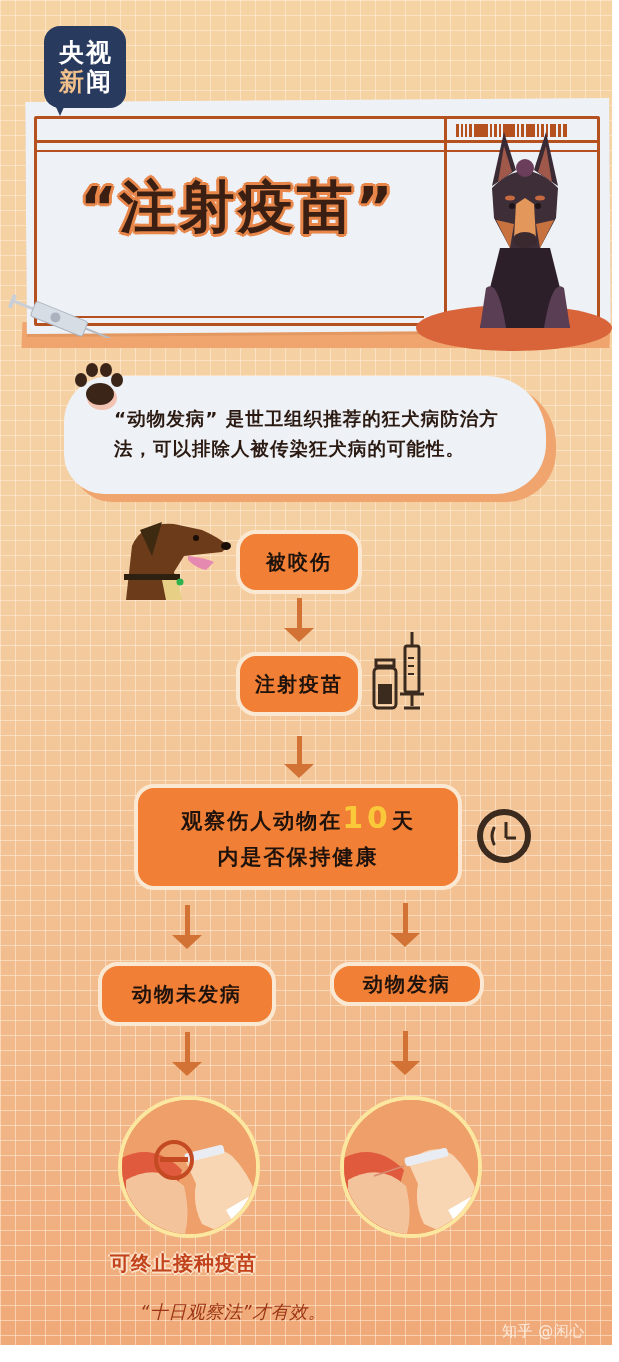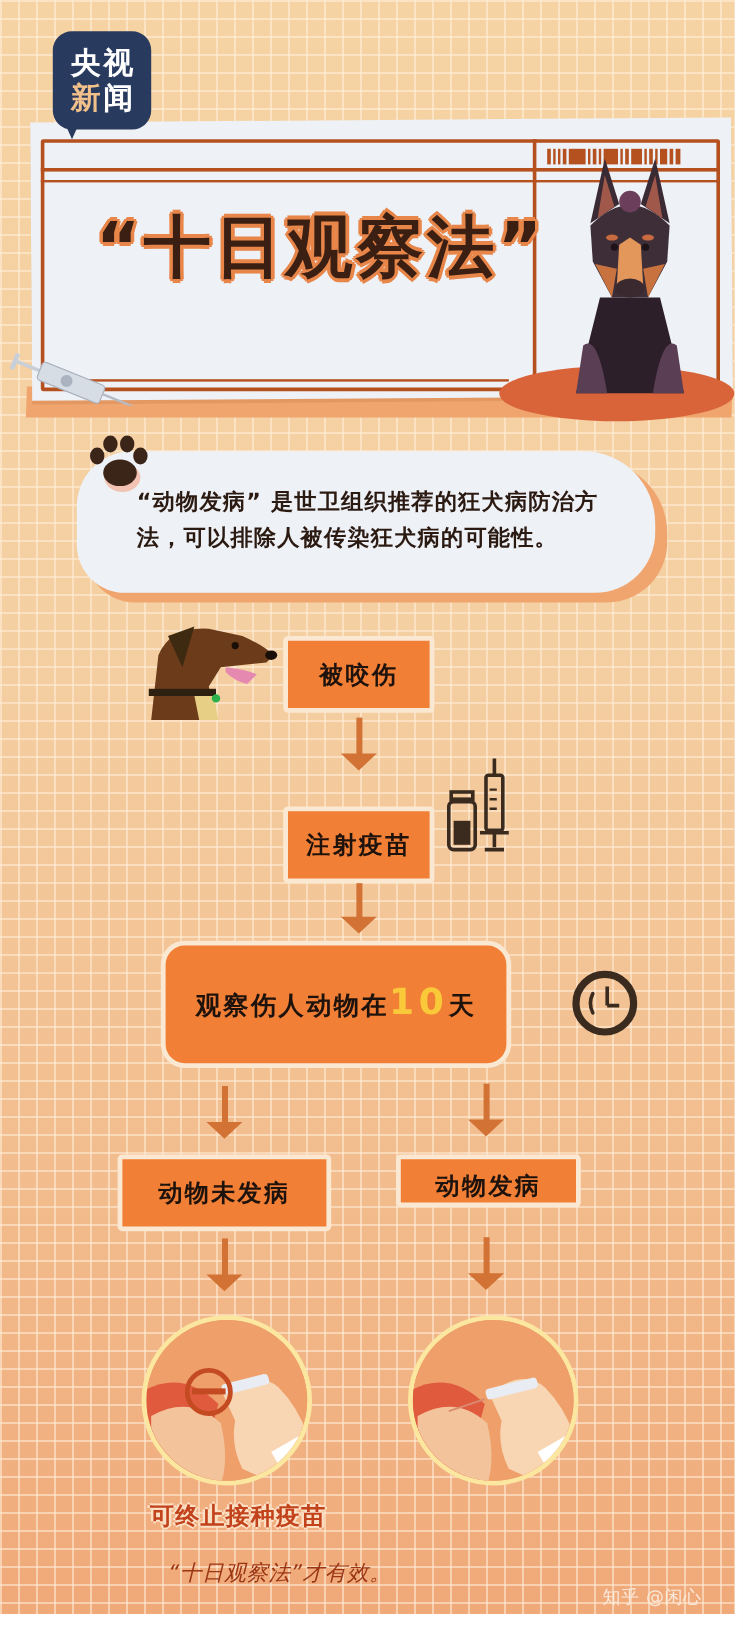--- a/index.html
+++ b/index.html
@@ -81,33 +81,33 @@
   }
   .bubble-text {
     position: absolute; left: 114px; top: 404px; width: 400px;
     font-size: 18.5px; font-weight: bold; color: #2b1a12; line-height: 30px; letter-spacing: 1px;
   }
   .paw { position: absolute; left: 72px; top: 360px; }
 
   
   .box {
     position: absolute; background: #f17f36; border: 4px solid #fbe8d2;
-    border-radius: 4px; display: flex; align-items: center; justify-content: center;
+    border-radius: 20px; display: flex; align-items: center; justify-content: center;
     color: #1e120c; font-weight: bold; font-size: 20px; letter-spacing: 2px;
   }
   .arrow { position: absolute; width: 30px; }
   .arrow .shaft { position: absolute; left: 13px; top: 0; width: 5px; background: #d27235; }
   .arrow .head {
     position: absolute; left: 0; width: 0; height: 0;
     border-left: 15px solid transparent; border-right: 15px solid transparent;
     border-top: 14px solid #d27235;
   }
 
   .observe-box {
-    position: absolute; left: 134px; top: 784px; width: 292px; height: 106px;
+    position: absolute; left: 134px; top: 784px; width: 328px; height: 106px;
     background: #f17f36; border: 4px solid #fbe8d2; border-radius: 20px;
     color: #1e120c; font-weight: bold; font-size: 21px; letter-spacing: 2px;
     display: flex; flex-direction: column; align-items: center; justify-content: center; line-height: 36px;
   }
   .observe-box .hl { color: #f9c93a; font-size: 30px; letter-spacing: 4px; }
 
   .circle-img {
     position: absolute; width: 142px; height: 142px; border-radius: 50%;
     border: 4px solid #fbe7a0; background: #ee9f6a; overflow: hidden;
   }
@@ -163,21 +163,21 @@
       <i style="width:3px"></i>
       <i style="width:9px"></i>
     <i style="width:2px"></i>
       <i style="width:3px"></i>
       <i style="width:2px"></i>
       <i style="width:6px"></i>
     <i style="width:3px"></i>
       <i style="width:4px"></i>
   </div>
 
-  <div class="title-text">“十日观察法”</div>
+  <div class="title-text">“注射疫苗”</div>
 
   <div class="dog-base"></div>
 
   <svg class="dobermann" width="110" height="200" viewBox="0 0 110 200">
     <polygon points="22,58 34,4 46,42" fill="#3a2a34"></polygon>
     <polygon points="28,54 34,18 42,44" fill="#a0584a"></polygon>
     <polygon points="64,42 76,4 88,58" fill="#3a2a34"></polygon>
     <polygon points="68,44 76,18 82,54" fill="#a0584a"></polygon>
     <path d="M22,60 Q55,26 88,60 L86,90 L70,120 L40,120 L24,90 Z" fill="#3e2e38"></path>
     <circle cx="55" cy="40" r="9" fill="#6b3e5c"></circle>
@@ -228,21 +228,21 @@
   </svg>
   <div class="box" style="left:236px;top:530px;width:126px;height:64px;">
     <span>被咬伤</span>
   </div>
 
   <div class="arrow" style="left:284px;top:598px;height:46px;">
     <div class="shaft" style="height:34px;"></div>
       <div class="head" style="top:30px;"></div>
   </div>
 
-  <div class="box" style="left:236px;top:652px;width:126px;height:64px;margin-top:20px;">
+  <div class="box" style="left:236px;top:652px;width:126px;height:64px;">
     <span>注射疫苗</span>
   </div>
   <svg style="position:absolute;left:372px;top:630px;" width="56" height="82" viewBox="0 0 56 82">
     <rect x="4" y="30" width="18" height="6" fill="none" stroke="#3b2a1e" stroke-width="3"></rect>
     <rect x="2" y="38" width="22" height="40" rx="4" fill="none" stroke="#3b2a1e" stroke-width="3"></rect>
     <rect x="6" y="54" width="14" height="20" fill="#3b2a1e"></rect>
     <line x1="40" y1="2" x2="40" y2="16" stroke="#3b2a1e" stroke-width="3"></line>
     <rect x="33" y="16" width="14" height="46" rx="2" fill="none" stroke="#3b2a1e" stroke-width="3"></rect>
     <line x1="36" y1="28" x2="42" y2="28" stroke="#3b2a1e" stroke-width="2"></line>
     <line x1="36" y1="36" x2="42" y2="36" stroke="#3b2a1e" stroke-width="2"></line>
@@ -254,41 +254,42 @@
 
   <div class="arrow" style="left:284px;top:736px;height:44px;">
     <div class="shaft" style="height:32px;"></div>
       <div class="head" style="top:28px;"></div>
   </div>
 
   <div class="observe-box">
     <div>
       <span>观察伤人动物在</span><span class="hl">10</span><span>天</span>
     </div>
+    <div>内是否保持健康</div>
   </div>
   <svg style="position:absolute;left:476px;top:808px;" width="56" height="56" viewBox="0 0 56 56">
     <circle cx="28" cy="28" r="24" fill="none" stroke="#3b2a1e" stroke-width="6"></circle>
     <path d="M18,20 Q14,28 18,36" fill="none" stroke="#3b2a1e" stroke-width="3" stroke-linecap="round"></path>
     <line x1="30" y1="14" x2="30" y2="30" stroke="#3b2a1e" stroke-width="3"></line>
     <line x1="30" y1="30" x2="40" y2="30" stroke="#3b2a1e" stroke-width="3"></line>
   </svg>
 
   <div class="arrow" style="left:172px;top:905px;height:46px;">
     <div class="shaft" style="height:34px;"></div>
       <div class="head" style="top:30px;"></div>
   </div>
   <div class="arrow" style="left:390px;top:903px;height:46px;">
     <div class="shaft" style="height:34px;"></div>
       <div class="head" style="top:30px;"></div>
   </div>
 
   <div class="box" style="left:98px;top:962px;width:178px;height:64px;">
     <span>动物未发病</span>
   </div>
-  <div class="box" style="left:330px;top:962px;width:154px;height:44px;align-items:flex-end;">
+  <div class="box" style="left:330px;top:962px;width:154px;height:44px;">
     <span>动物发病</span>
   </div>
 
   <div class="arrow" style="left:172px;top:1032px;height:46px;">
     <div class="shaft" style="height:34px;"></div>
       <div class="head" style="top:30px;"></div>
   </div>
   <div class="arrow" style="left:390px;top:1031px;height:46px;">
     <div class="shaft" style="height:34px;"></div>
       <div class="head" style="top:30px;"></div>
@@ -311,19 +312,19 @@
       <rect width="142" height="142" fill="#ee9f6a"></rect>
       <path d="M-4,60 Q30,40 60,70 L40,142 L-4,142 Z" fill="#e05a3e"></path>
       <path d="M4,80 Q36,62 62,86 Q70,120 60,142 L4,142 Z" fill="#f3c49c"></path>
       <path d="M64,62 Q90,40 110,56 Q130,76 138,108 L120,142 L80,124 Q70,104 74,84 Z" fill="#f8d6b4"></path>
       <rect x="60" y="58" width="44" height="9" rx="3" fill="#e9edf3" transform="rotate(-14 60 58)"></rect>
       <line x1="30" y1="76" x2="60" y2="66" stroke="#d98a70" stroke-width="1.5"></line>
       <rect x="104" y="110" width="30" height="18" fill="#ffffff" transform="rotate(-30 104 110)"></rect>
     </svg>
   </div>
 
-  <div class="result-label" style="left:125px;top:1250px;text-align:right;">可终止接种疫苗</div>
+  <div class="result-label" style="left:110px;top:1250px;text-align:right;">可终止接种疫苗</div>
 
   <div class="note">
     <div style="padding-left:10px;text-align:right;">“十日观察法”才有效。</div>
   </div>
   <div class="watermark">知乎 @闲心</div>
 </div>
 
 </body></html>

